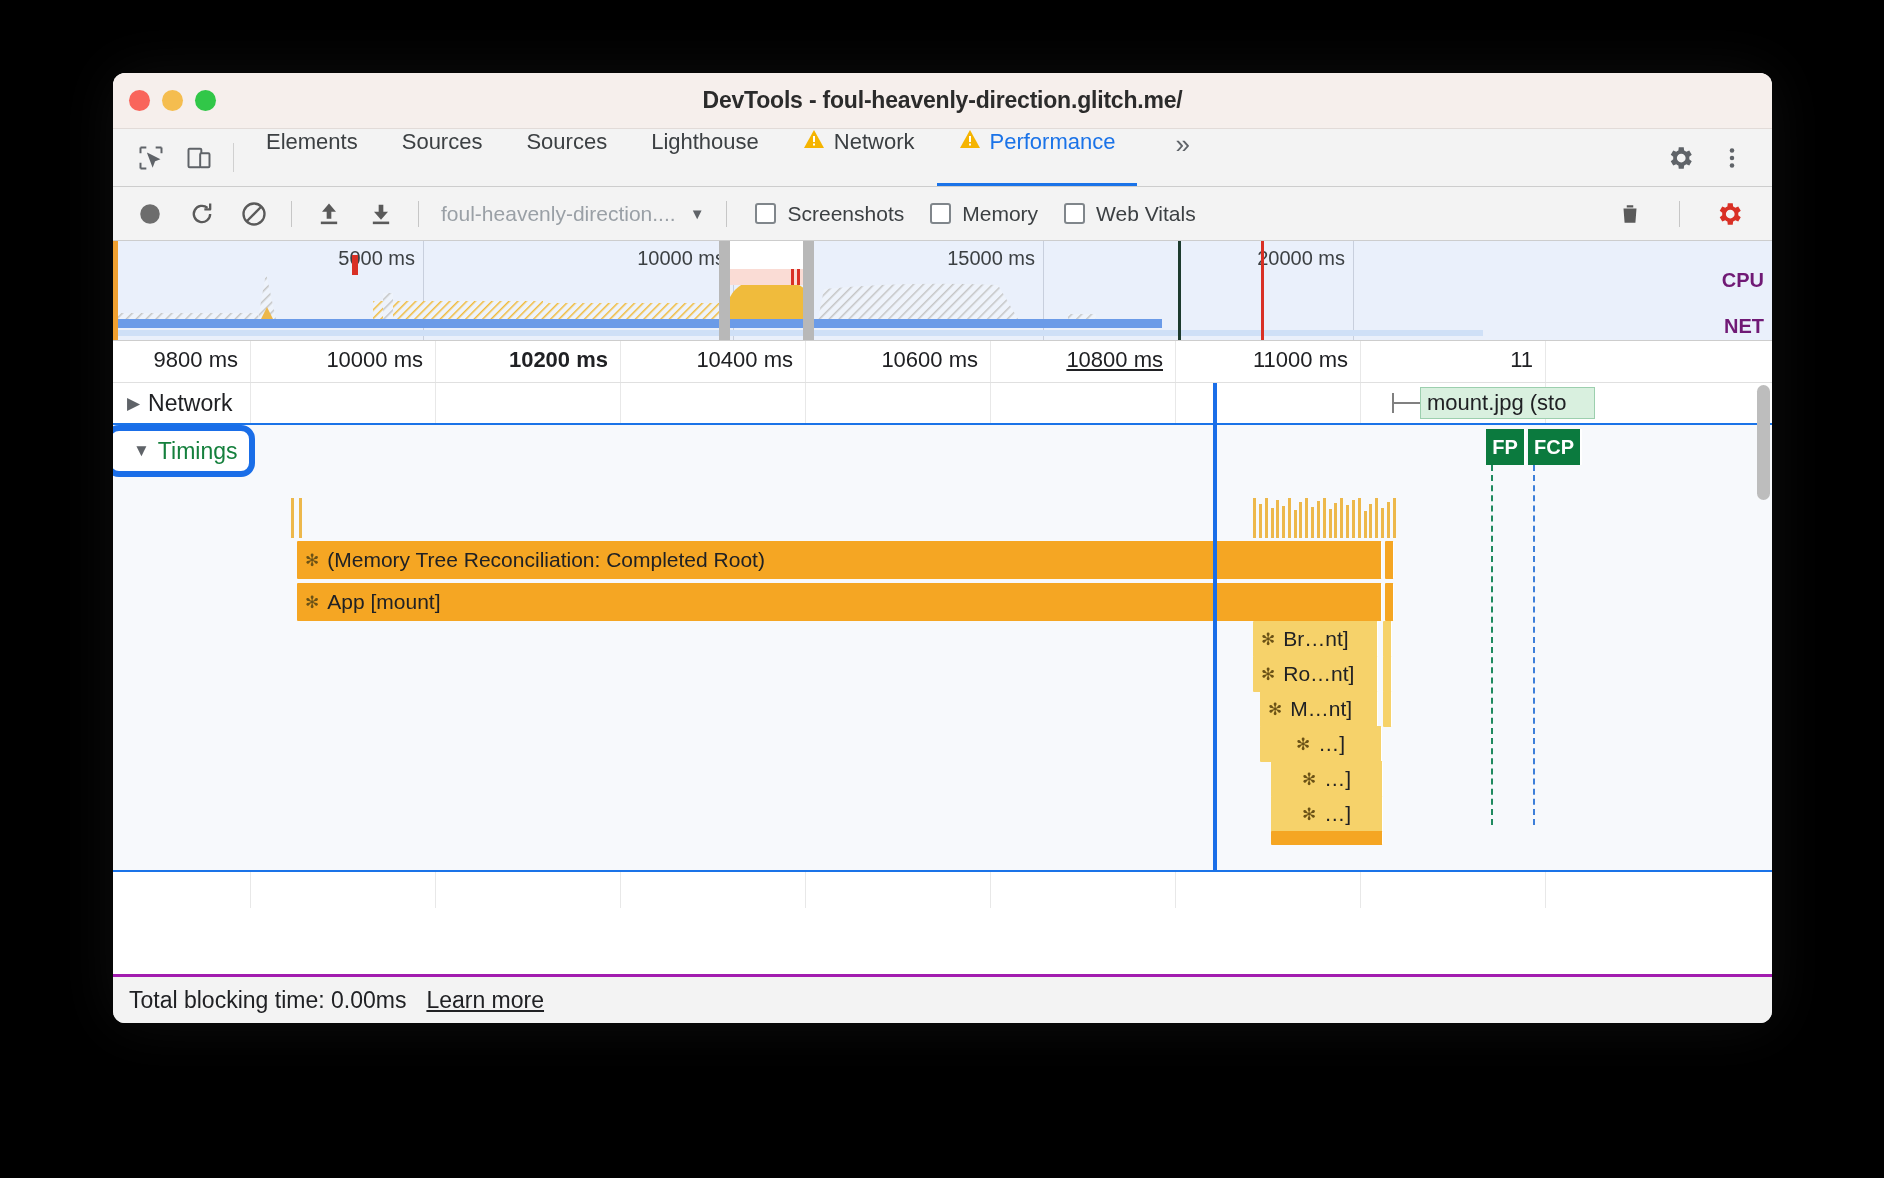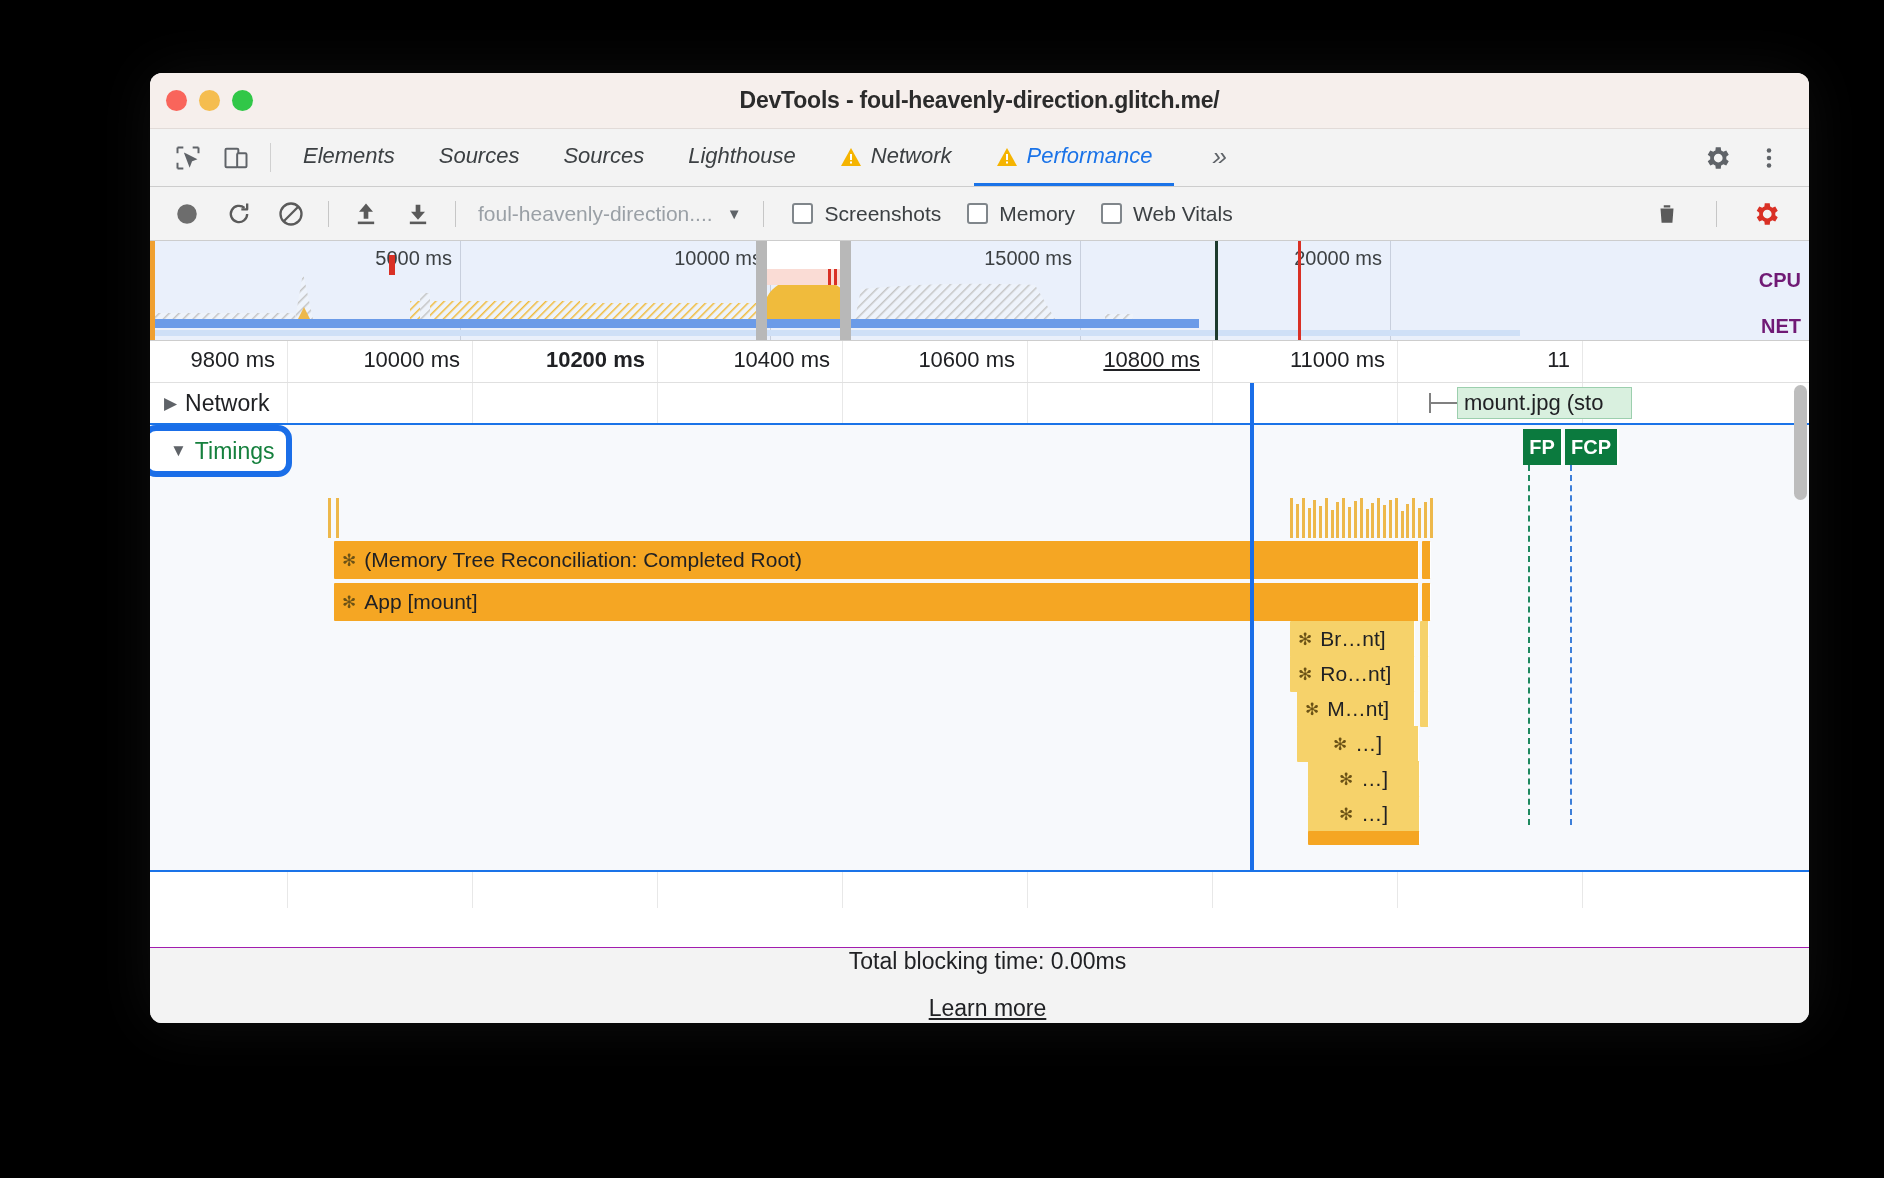--- a/index.html
+++ b/index.html
@@ -18,21 +18,20 @@
 
   
   .window {
     position: absolute;
     left: 113px; top: 73px;
     width: 1659px; height: 950px;
     background: #fff;
     border-radius: 12px;
     overflow: hidden;
     box-shadow: 0 0 60px rgba(255,255,255,0.06);
-    margin-left: 37px;
   }
 
   
   .titlebar {
     position: relative;
     height: 56px;
     background: #f6efec;
     border-bottom: 1px solid #e2dbd8;
     display: flex; align-items: center;
   }
@@ -56,26 +55,25 @@
     display: flex; align-items: stretch;
     padding-left: 14px;
   }
   .tb-icon {
     width: 48px; display: flex; align-items: center; justify-content: center;
     color: #5f6368;
   }
   .vsep { width: 1px; background: #d0d0d0; margin: 14px 10px; }
   .tabs { display: flex; align-items: stretch; }
   .tab {
-    display: flex; align-items: center; gap: 9px;
+    display: flex; gap: 9px;
     padding: 0 22px;
     font-size: 22px; color: #3c4043;
     border-bottom: 3px solid transparent;
     white-space: nowrap;
-    font-style: italic;
   }
   .tab.active { color: #1a73e8; border-bottom-color: #1a73e8; }
   .warn-tri { width: 22px; height: 19px; position: relative; display:inline-block;}
   .tabstrip-right {
     margin-left: auto; display: flex; align-items: center; padding-right: 14px;
   }
   .chev-more { font-size: 26px; color: #5f6368; padding: 0 16px; }
   .icon-btn { width: 52px; display:flex; align-items:center; justify-content:center; color:#5f6368;}
 
   
@@ -202,27 +200,27 @@
   }
 
   .scrollbar {
     position:absolute; right:2px; width:13px;
     background:#bdbdbd; border-radius:7px;
   }
 
   
   .footer {
     position:absolute; left:0; right:0; bottom:0;
-    height:76px;
+    height:49px;
     background:#f3f3f3;
-    border-top:1px solid #a21caf;
+    border-top:3px solid #a21caf;
     display:flex; align-items:center;
     padding-left: 16px;
     gap: 20px;
-    font-size:23px; color:#202124;flex-direction:column;
+    font-size:23px; color:#202124;
   }
   .footer a { color:#202124; text-decoration:underline; }
 </style>
 </head>
 <body>
 
 <div id="root">
   <div class="window">
 
     <div class="titlebar">

